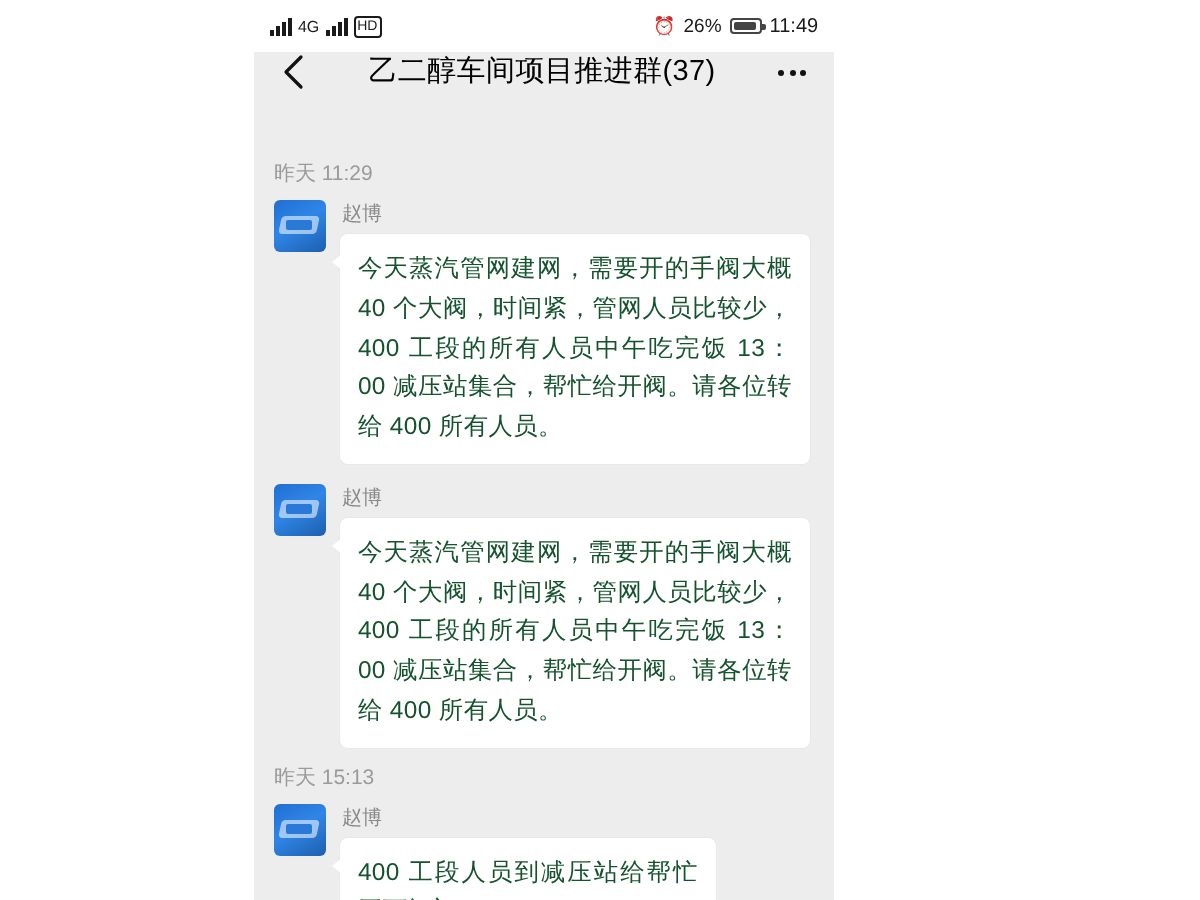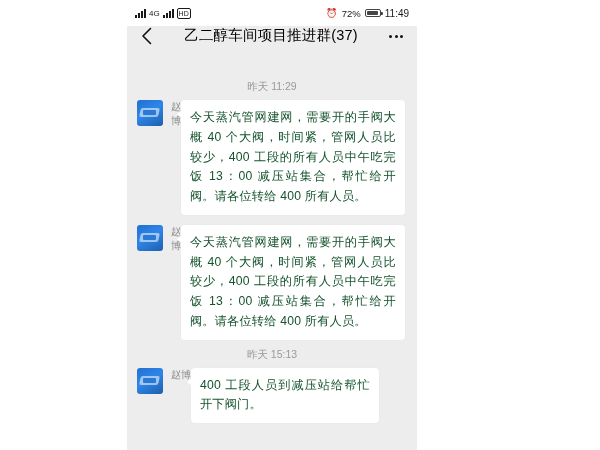--- a/index.html
+++ b/index.html
@@ -169,21 +169,20 @@
   }
   
   .chat {
     flex: 1;
     background: #ededed;
     padding: 6px 10px 10px 10px;
     box-sizing: border-box;
     overflow: hidden;
   }
   .timestamp {
-    text-align: center;
     font-size: 10.5px;
     color: #9a9a9a;
     margin: 8px 0 6px 0;
   }
   .msg-row {
     display: flex;
     align-items: flex-start;
     margin-bottom: 2px;
   }
   .avatar {
@@ -212,20 +211,21 @@
     position: absolute;
     left: 6px;
     top: 10px;
     width: 13px;
     height: 5px;
     background: #2a79d6;
     border-radius: 1px;
   }
   .msg-col {
     display: flex;
+    flex-direction: column;
     max-width: 235px;
   }
   .sender {
     font-size: 10px;
     color: #8a8a8a;
     margin: 0 0 3px 1px;
   }
   .bubble {
     position: relative;
     background: #ffffff;
@@ -271,21 +271,21 @@
         <span class="sig-bars">
             <i></i>
             <i></i>
             <i></i>
             <i></i>
           </span>
         <span class="hd-badge">HD</span>
       </div>
       <div class="status-right">
         <span class="alarm-icon">⏰</span>
-        <span class="battery-pct">72%</span>
+        <span class="battery-pct">26%</span>
         <span class="battery">
             <span></span>
           </span>
         <span class="clock">11:49</span>
       </div>
     </div>
 
     <div class="nav-bar">
       <div class="back-icon">
         <svg width="11" height="18" viewBox="0 0 11 18" fill="none">

